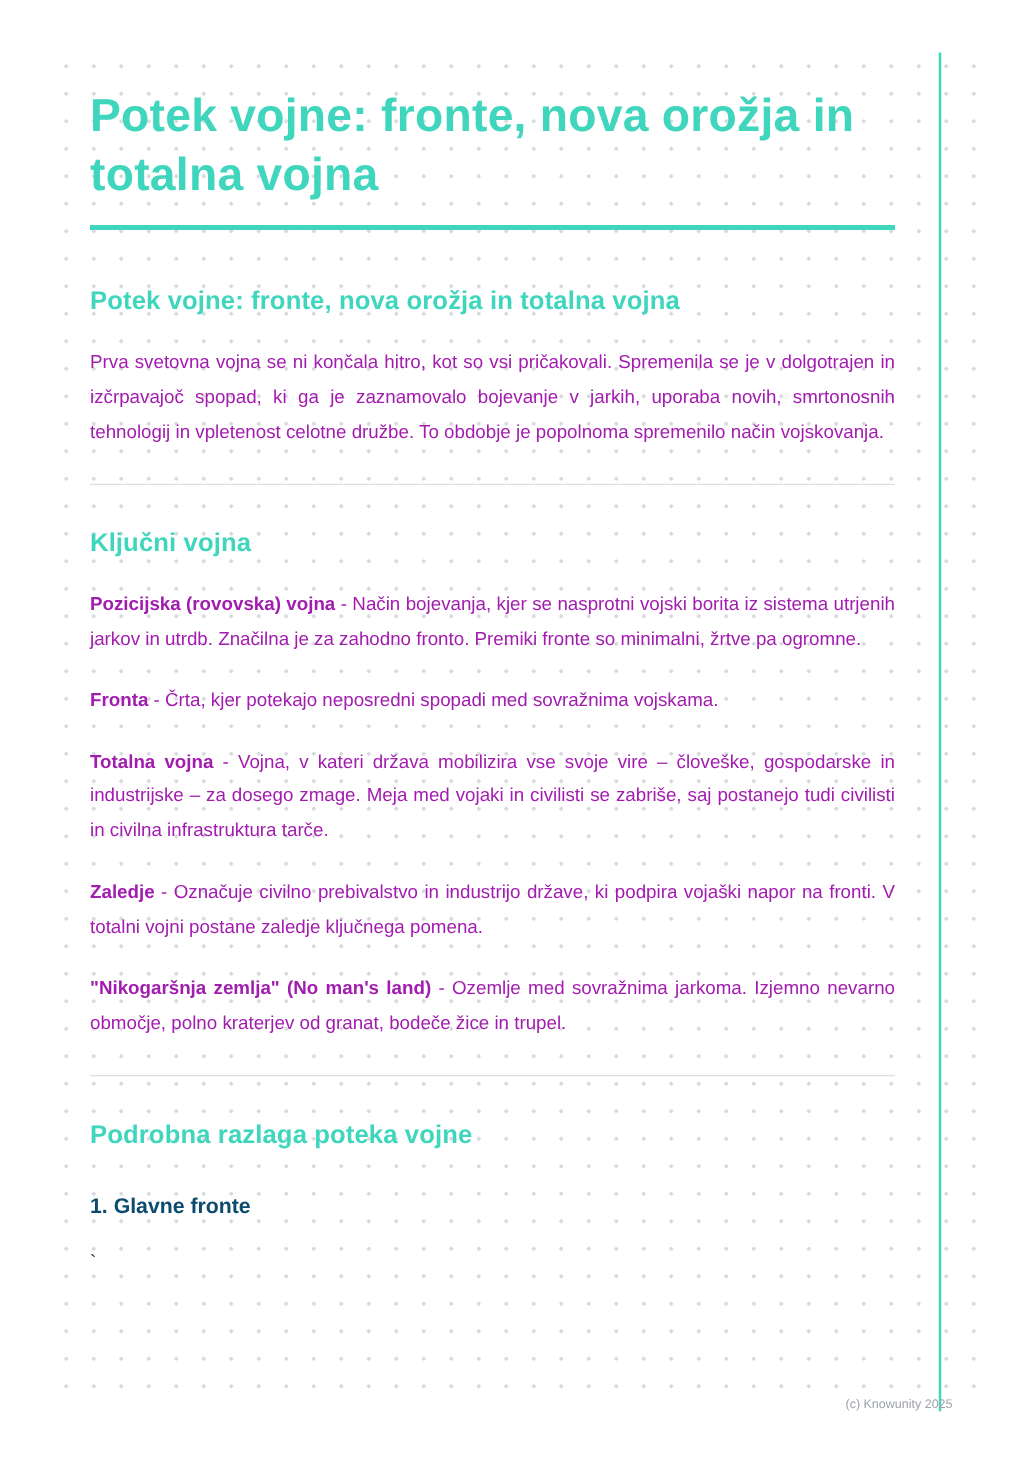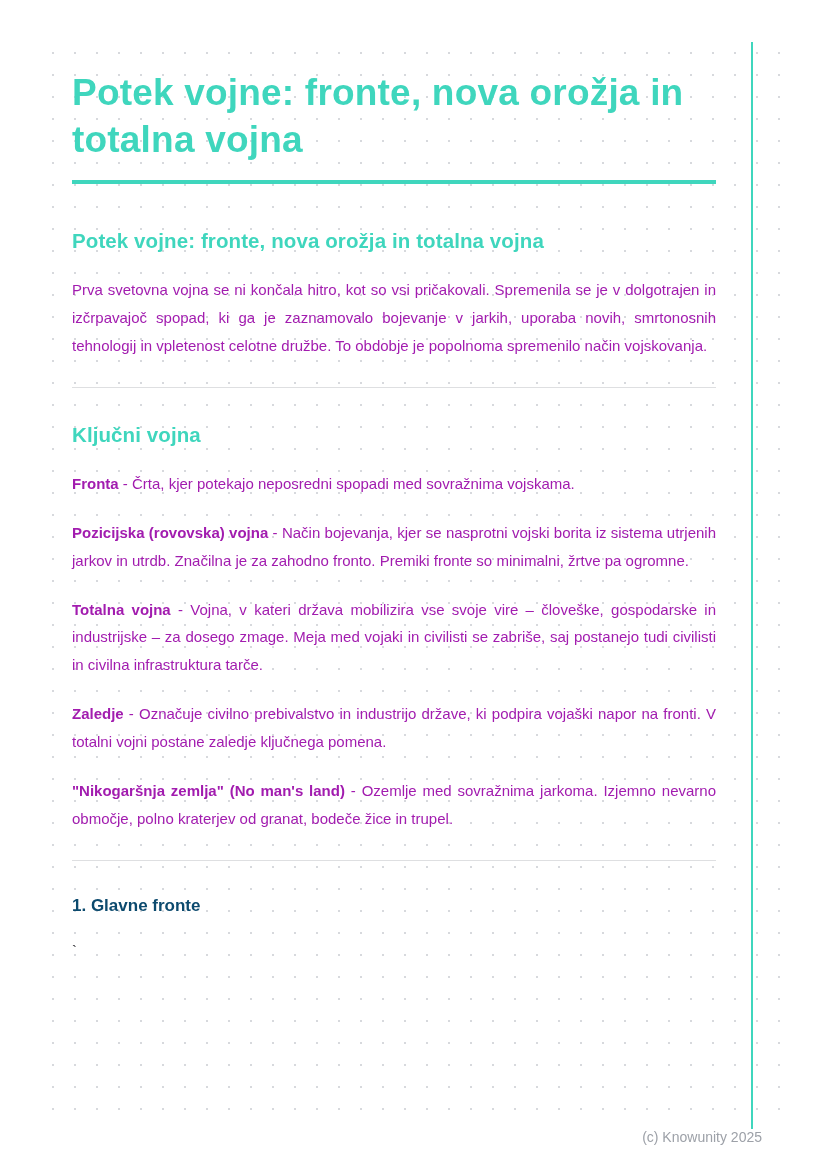--- a/index.html
+++ b/index.html
@@ -79,22 +79,22 @@
   }
   .detail-heading-block { margin-top: 6px; }
   .stray-mark {
     font-size: 15px;
     color: #26262c;
     margin-top: 26px;
   }
   .footer-credit {
     position: absolute;
     right: 66px;
-    bottom: 26px;
-    font-size: 14px;
+    bottom: 42px;
+    font-size: 10px;
     color: #9da1a8;
     z-index: 2;
   }
 </style>
 </head>
 <body>
 
 <div class="dot-grid"></div>
 <div class="accent-line-vertical"></div>
 
@@ -103,32 +103,33 @@
   <h1 class="main-title">Potek vojne: fronte, nova orožja in totalna vojna</h1>
   <div class="title-underline"></div>
 
   <h2 class="section-heading">Potek vojne: fronte, nova orožja in totalna vojna</h2>
   <p class="body-text">Prva svetovna vojna se ni končala hitro, kot so vsi pričakovali. Spremenila se je v dolgotrajen in izčrpavajoč spopad, ki ga je zaznamovalo bojevanje v jarkih, uporaba novih, smrtonosnih tehnologij in vpletenost celotne družbe. To obdobje je popolnoma spremenilo način vojskovanja.</p>
 
   <hr class="divider">
 
   <h2 class="section-heading">Ključni vojna</h2>
 
+  <p class="body-text"><span class="term">Pozicijska (rovovska) vojna</span> <span>- Način bojevanja, kjer se nasprotni vojski borita iz sistema utrjenih jarkov in utrdb. Značilna je za zahodno fronto. Premiki fronte so minimalni, žrtve pa ogromne.</span></p>
+
   <p class="body-text"><span class="term">Fronta</span> <span>- Črta, kjer potekajo neposredni spopadi med sovražnima vojskama.</span></p>
-
-  <p class="body-text"><span class="term">Pozicijska (rovovska) vojna</span> <span>- Način bojevanja, kjer se nasprotni vojski borita iz sistema utrjenih jarkov in utrdb. Značilna je za zahodno fronto. Premiki fronte so minimalni, žrtve pa ogromne.</span></p>
 
   <p class="body-text"><span class="term">Totalna vojna</span> <span>- Vojna, v kateri država mobilizira vse svoje vire – človeške, gospodarske in industrijske – za dosego zmage. Meja med vojaki in civilisti se zabriše, saj postanejo tudi civilisti in civilna infrastruktura tarče.</span></p>
 
   <p class="body-text"><span class="term">Zaledje</span> <span>- Označuje civilno prebivalstvo in industrijo države, ki podpira vojaški napor na fronti. V totalni vojni postane zaledje ključnega pomena.</span></p>
 
   <p class="body-text"><span class="term">"Nikogaršnja zemlja" (No man's land)</span> <span>- Ozemlje med sovražnima jarkoma. Izjemno nevarno območje, polno kraterjev od granat, bodeče žice in trupel.</span></p>
 
   <hr class="divider">
 
   <div class="detail-heading-block">
+    <h2 class="section-heading" style="margin-bottom:35px;">Podrobna razlaga poteka vojne</h2>
     <h3 class="subsection-heading">1. Glavne fronte</h3>
     <p class="stray-mark">`</p>
   </div>
 
 </div>
 
 <div class="footer-credit">(c) Knowunity 2025</div>
 
 </body></html>

